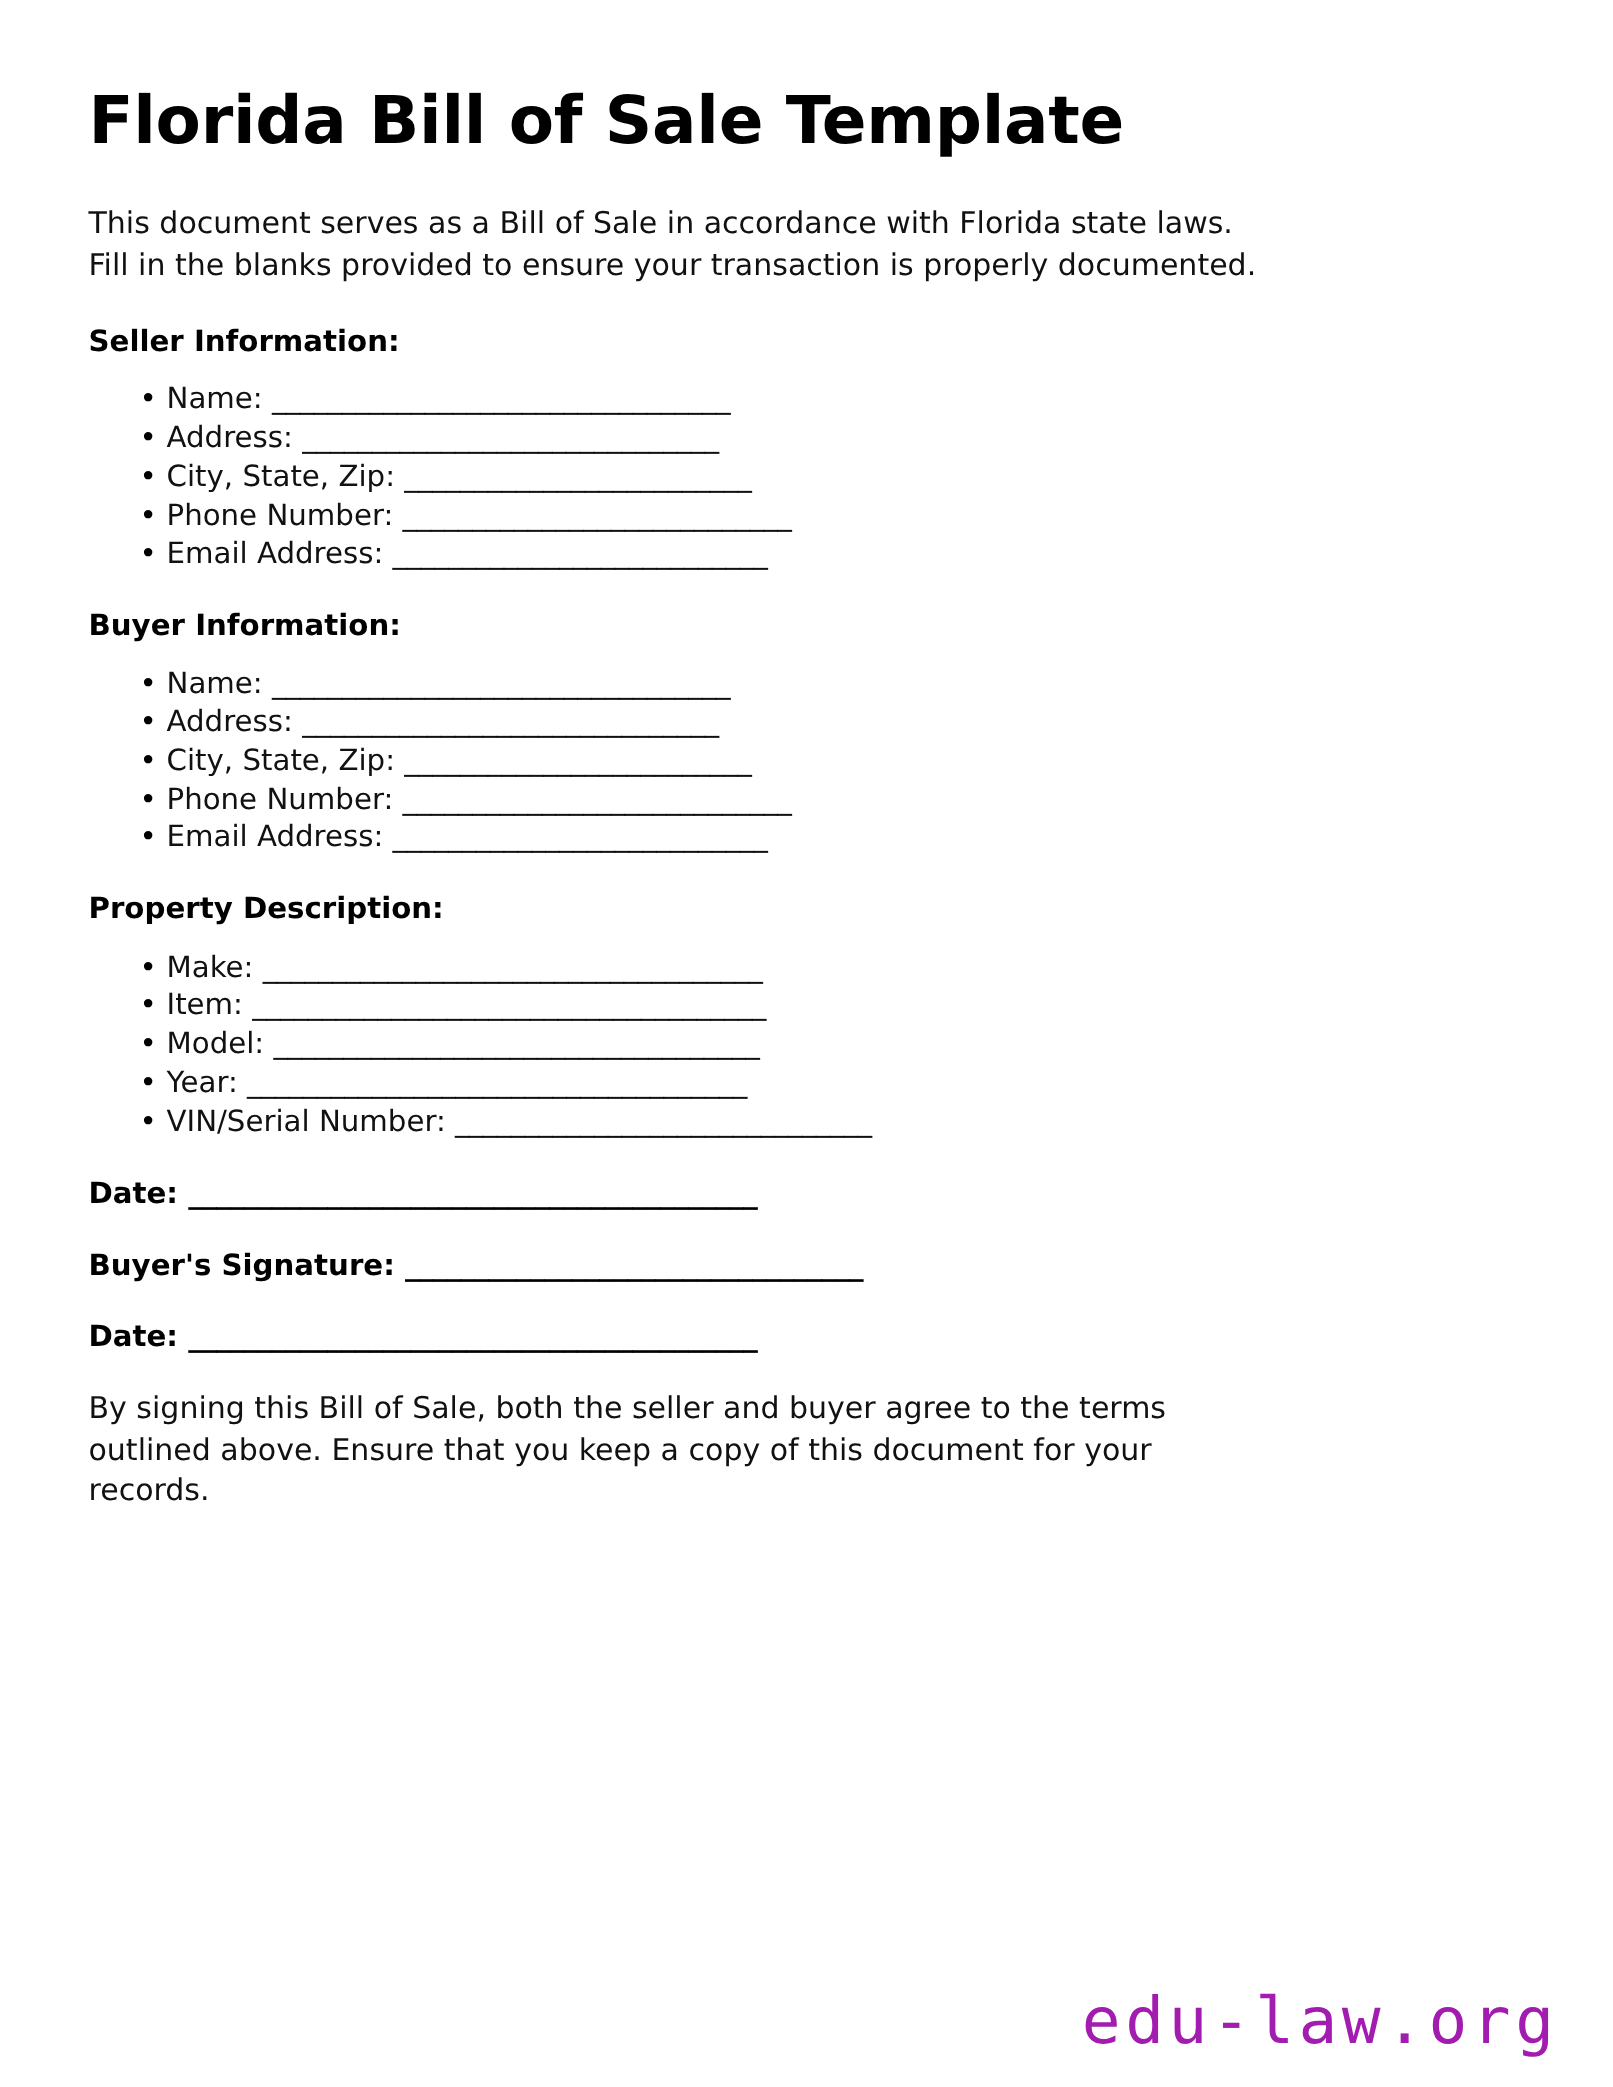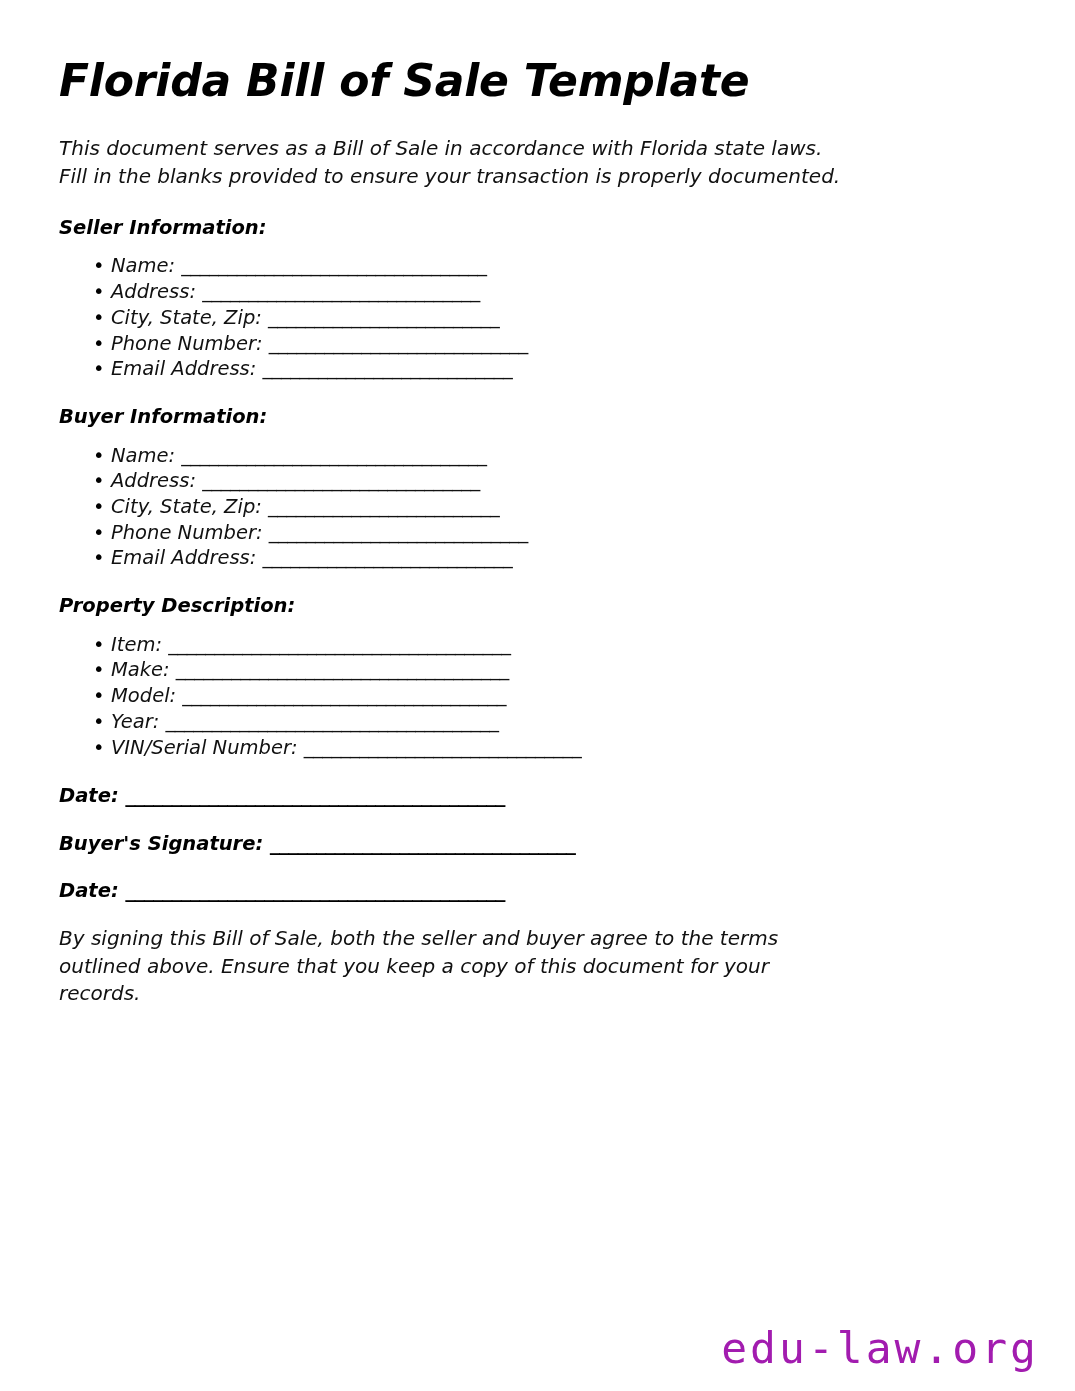--- a/index.html
+++ b/index.html
@@ -18,21 +18,20 @@
   }
 
   .page {
     position: absolute;
     left: 0;
     top: 0;
     width: 943px;
     height: 1391px;
     box-sizing: border-box;
     padding: 56px 90px 0 59px;
-    font-style: italic;
   }
 
   h1.doc-title {
     font-size: 44px;
     font-weight: bold;
     line-height: 1.12;
     margin: 0 0 30px 0;
     letter-spacing: -0.2px;
     color: #000;
   }
@@ -142,22 +141,22 @@
   <ul class="field-list">
     <li><span>Name:</span> <span class="blank">_________________________________</span></li>
     <li><span>Address:</span> <span class="blank">______________________________</span></li>
     <li><span>City, State, Zip:</span> <span class="blank">_________________________</span></li>
     <li><span>Phone Number:</span> <span class="blank">____________________________</span></li>
     <li><span>Email Address:</span> <span class="blank">___________________________</span></li>
   </ul>
 
   <h2 class="section-head">Property Description:</h2>
   <ul class="field-list">
+    <li><span>Make:</span> <span class="blank">____________________________________</span></li>
     <li><span>Item:</span> <span class="blank">_____________________________________</span></li>
-    <li><span>Make:</span> <span class="blank">____________________________________</span></li>
     <li><span>Model:</span> <span class="blank">___________________________________</span></li>
     <li><span>Year:</span> <span class="blank">____________________________________</span></li>
     <li><span>VIN/Serial Number:</span> <span class="blank">______________________________</span></li>
   </ul>
 
 
   <div class="sig-block">
     <div class="sig-line"><span>Date:</span> <span class="blank">_________________________________________</span></div>
     <div class="sig-line"><span>Buyer's Signature:</span> <span class="blank">_________________________________</span></div>
     <div class="sig-line"><span>Date:</span> <span class="blank">_________________________________________</span></div>

